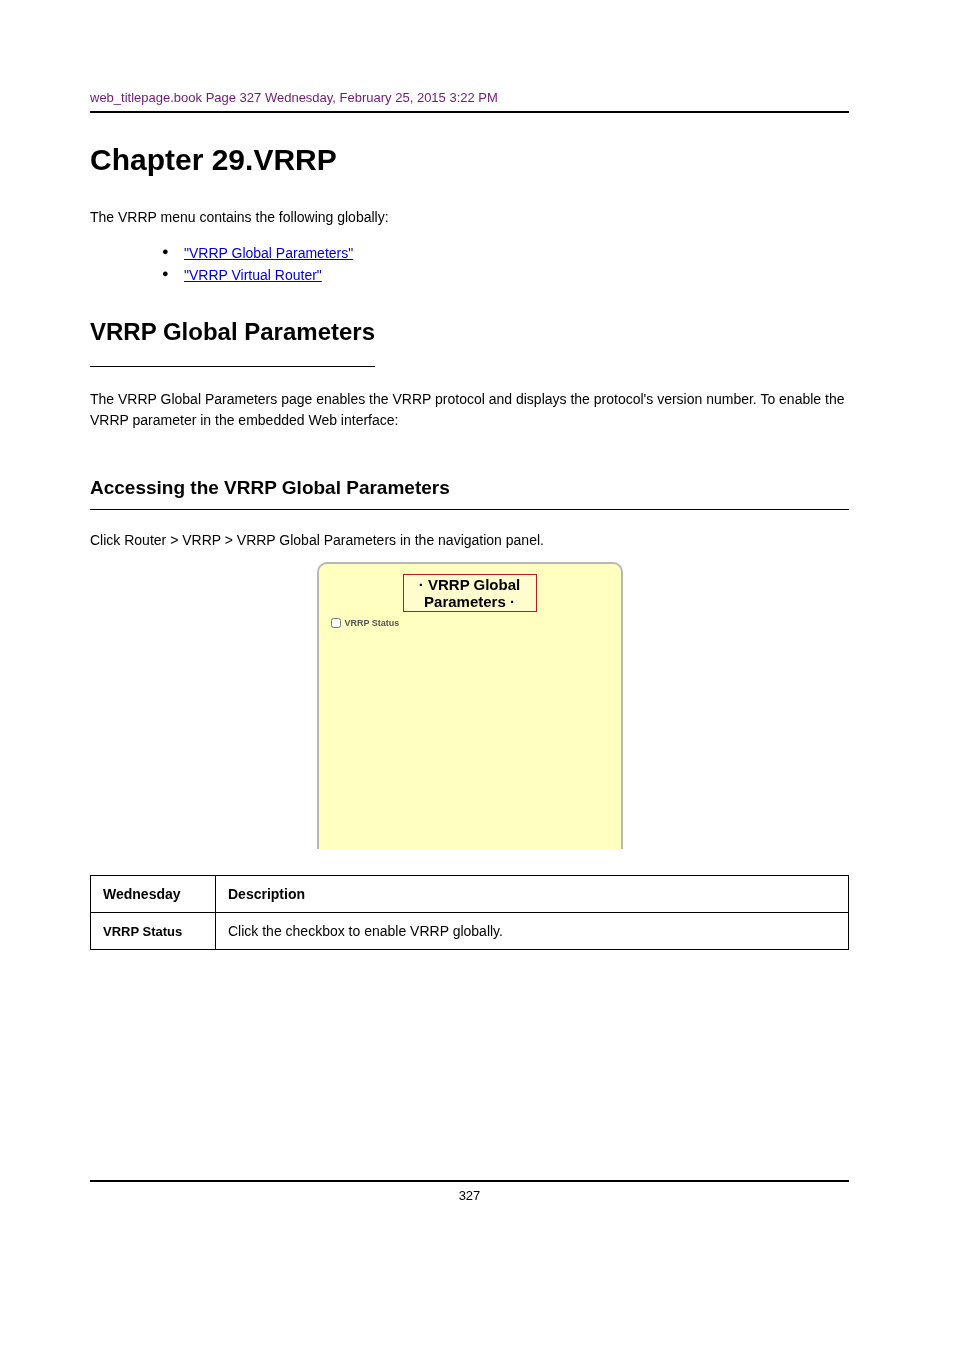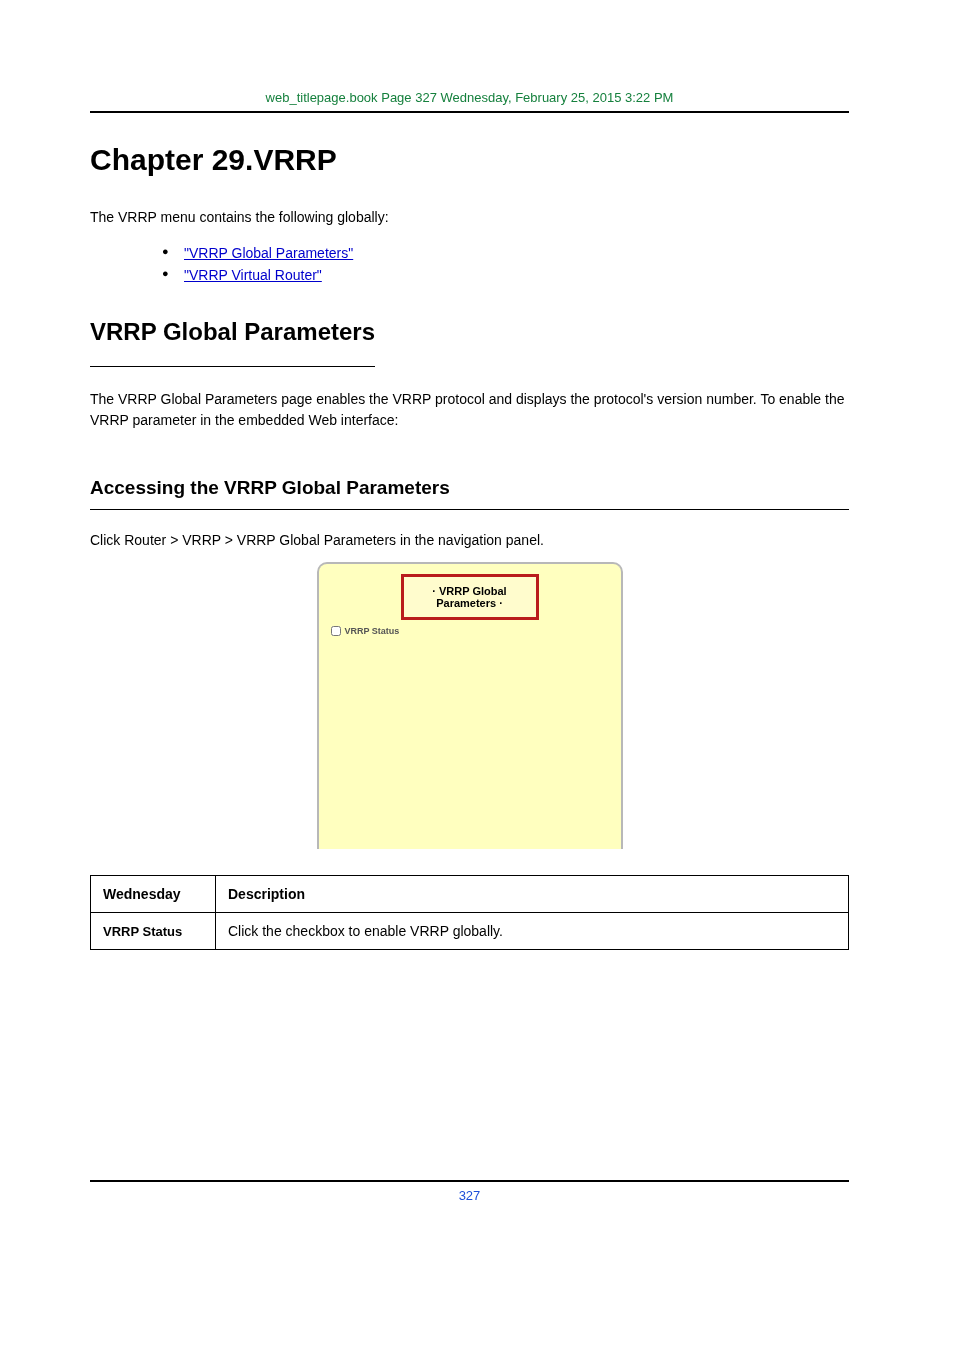--- a/index.html
+++ b/index.html
@@ -9,25 +9,25 @@
     color:#000;
   }
   .page{
     box-sizing:border-box;
     width:954px;
     margin:0 auto;
     padding:90px 105px 90px 90px;
   }
   .head-bar{
     display:flex;
-    justify-content:center;
+    justify-content:flex-start;
     align-items:flex-end;
     font-family:Arial,Helvetica,sans-serif;
     font-size:13px;
-    color:#15803d;
+    color:#701a75;
     margin:0 0 6px 0;
   }
   .head-sep{
     border:0;
     border-top:2px solid #000;
     margin:0 0 30px 0;
   }
   h1{
     font-family:Arial,Helvetica,sans-serif;
     font-size:30px;
@@ -108,27 +108,27 @@
   }
   .ss-inner{
     height:285px;
     padding:10px 12px 0 12px;
     box-sizing:border-box;
   }
   .ss-title{
     display:block;
     width:128px;
     margin:0 auto 6px auto;
-    border:3px solid #b91c1c;
+    border:1px solid #b91c1c;
     background:#fffccd;
     font-family:Arial,Helvetica,sans-serif;
-    font-size:11px;
+    font-size:15px;
     font-weight:700;
     text-align:center;
-    padding:8px 2px;
+    padding:1px 2px;
   }
   .ss-row{
     display:flex;
     align-items:center;
     gap:4px;
     font-family:Arial,Helvetica,sans-serif;
     font-size:9px;
     font-weight:700;
     color:#555;
   }
@@ -157,21 +157,21 @@
     font-size:13px;
   }
   .footer-line{
     border:0;
     border-top:2px solid #000;
     margin:230px 0 6px 0;
   }
   .footer{
     font-family:Arial,Helvetica,sans-serif;
     font-size:13px;
-    color:#1d4ed8;
+    color:#000000;
     text-align:center;
   }
 </style>
 </head>
 <body>
 
 <div class="page">
   <div class="head-bar">
     <span>web_titlepage.book  Page 327  Wednesday, February 25, 2015  3:22 PM</span>
     <span></span>

